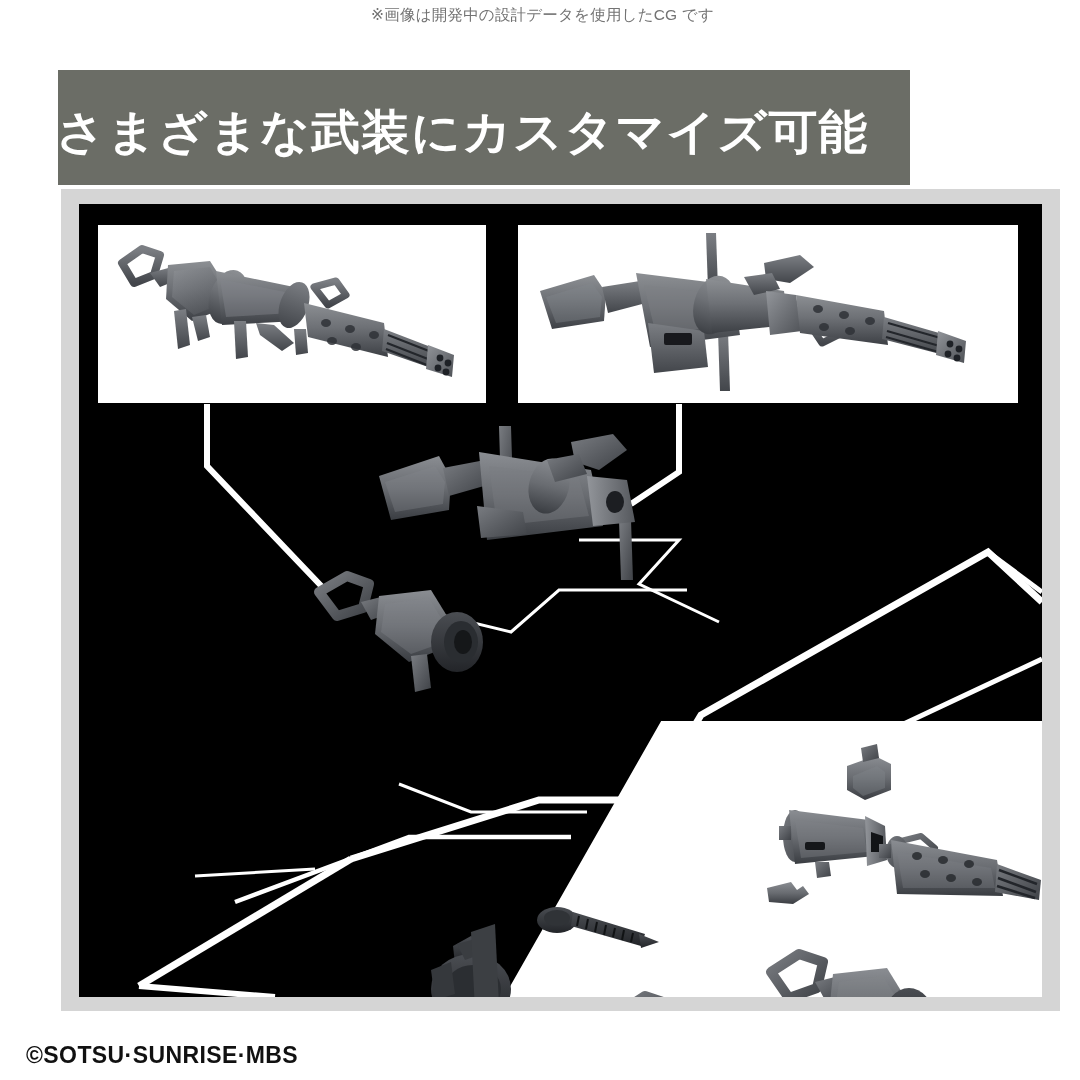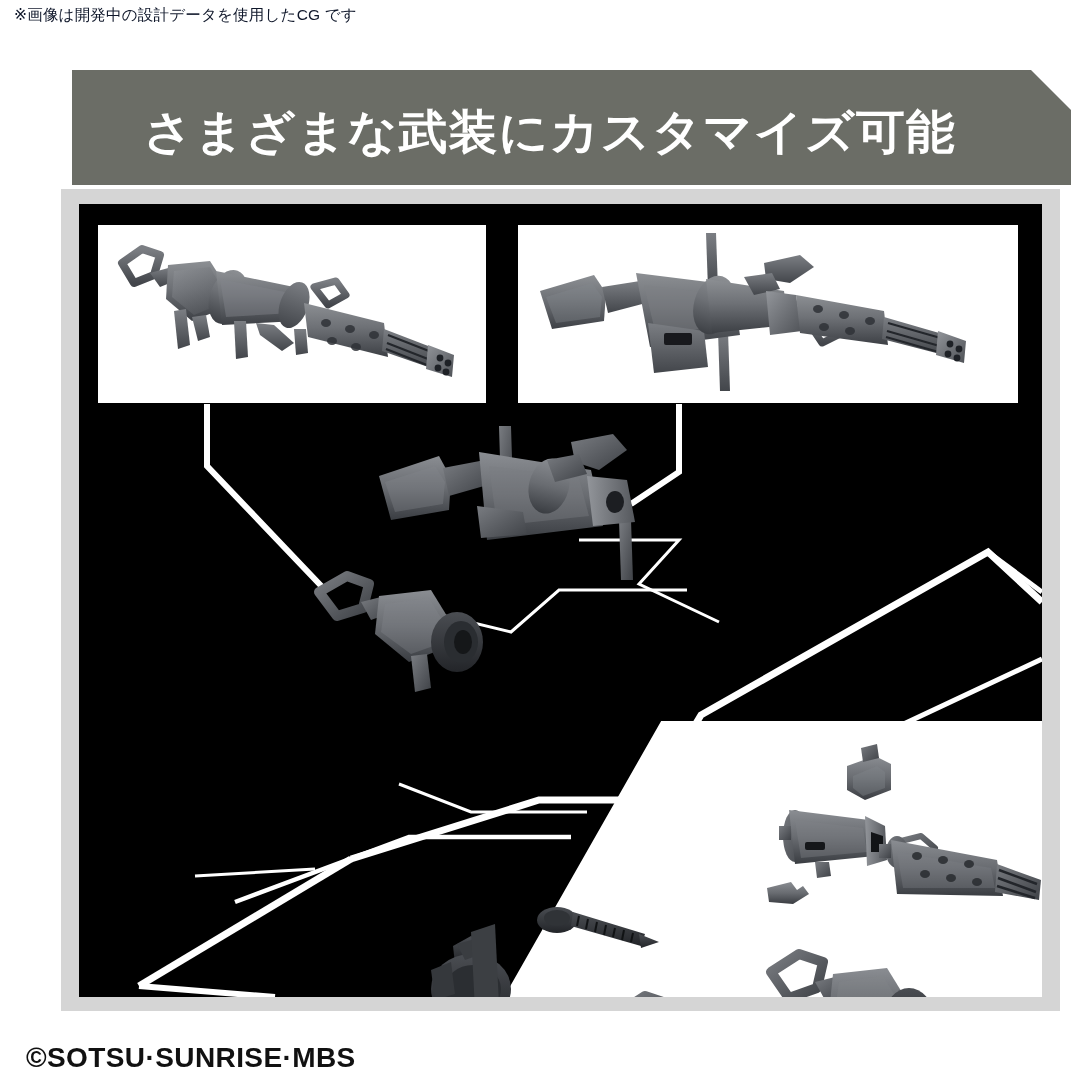--- a/index.html
+++ b/index.html
@@ -18,31 +18,32 @@
   
   .notes {
     position: absolute;
     left: 14px;
     top: 5px;
     width: 700px;
   }
   .note-line {
     font-size: 15.5px;
     line-height: 20px;
-    color: #0f172a;
+    color: #737373;
     letter-spacing: 0.2px;
     white-space: nowrap;
+    text-align: right;
   }
 
   
   .banner {
     position: absolute;
-    left: 72px;
+    left: 58px;
     top: 70px;
-    width: 999px;
+    width: 852px;
     height: 115px;
     background: #6b6d66;
     -webkit-clip-path: polygon(0 0, 959px 0, 100% 40px, 100% 100%, 0 100%);
     clip-path: polygon(0 0, 959px 0, 100% 40px, 100% 100%, 0 100%);
   }
   .banner-title {
     position: absolute;
     left: 0;
     right: 0;
     top: 36px;
@@ -94,21 +95,21 @@
     width: 963px;
     height: 793px;
     pointer-events: none;
   }
 
   
   .copyright {
     position: absolute;
     left: 26px;
     top: 1042px;
-    font-size: 28px;
+    font-size: 23px;
     font-weight: 700;
     color: #111111;
     letter-spacing: 0.4px;
     white-space: nowrap;
   }
 </style>
 </head>
 <body>
 
 <div class="notes">

